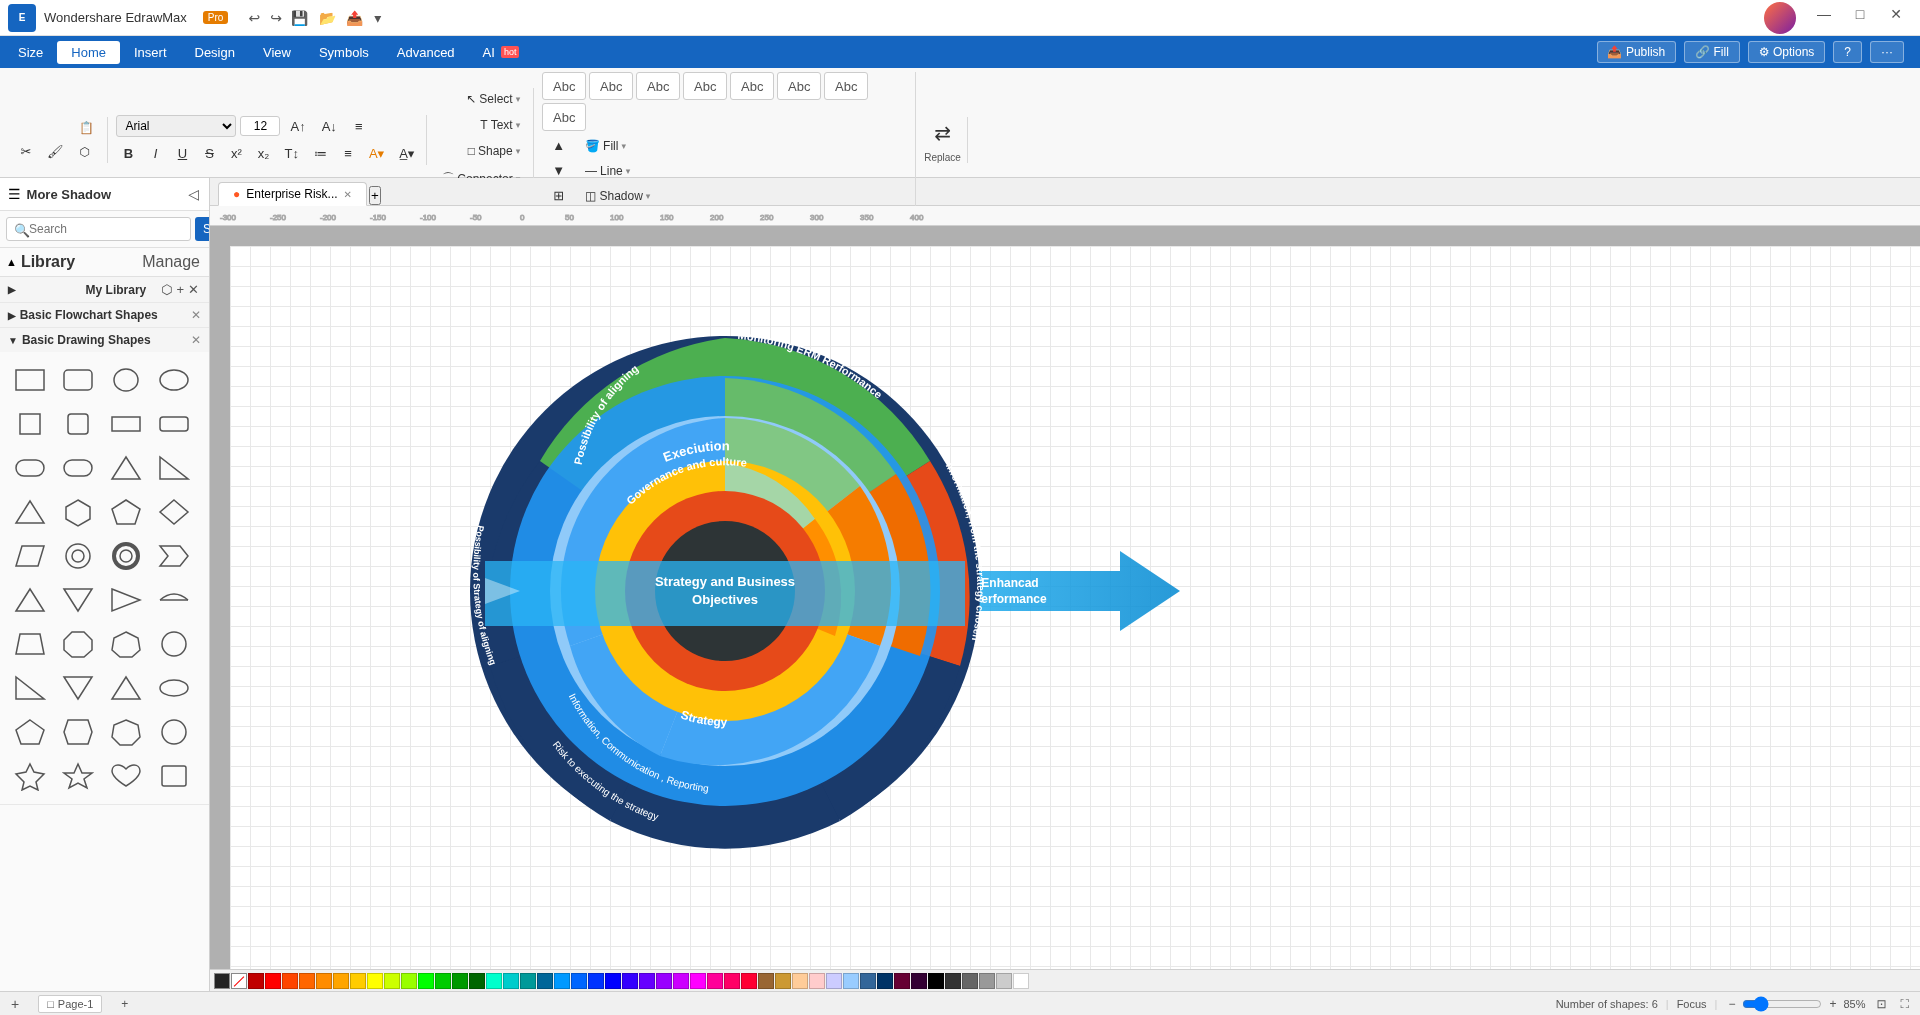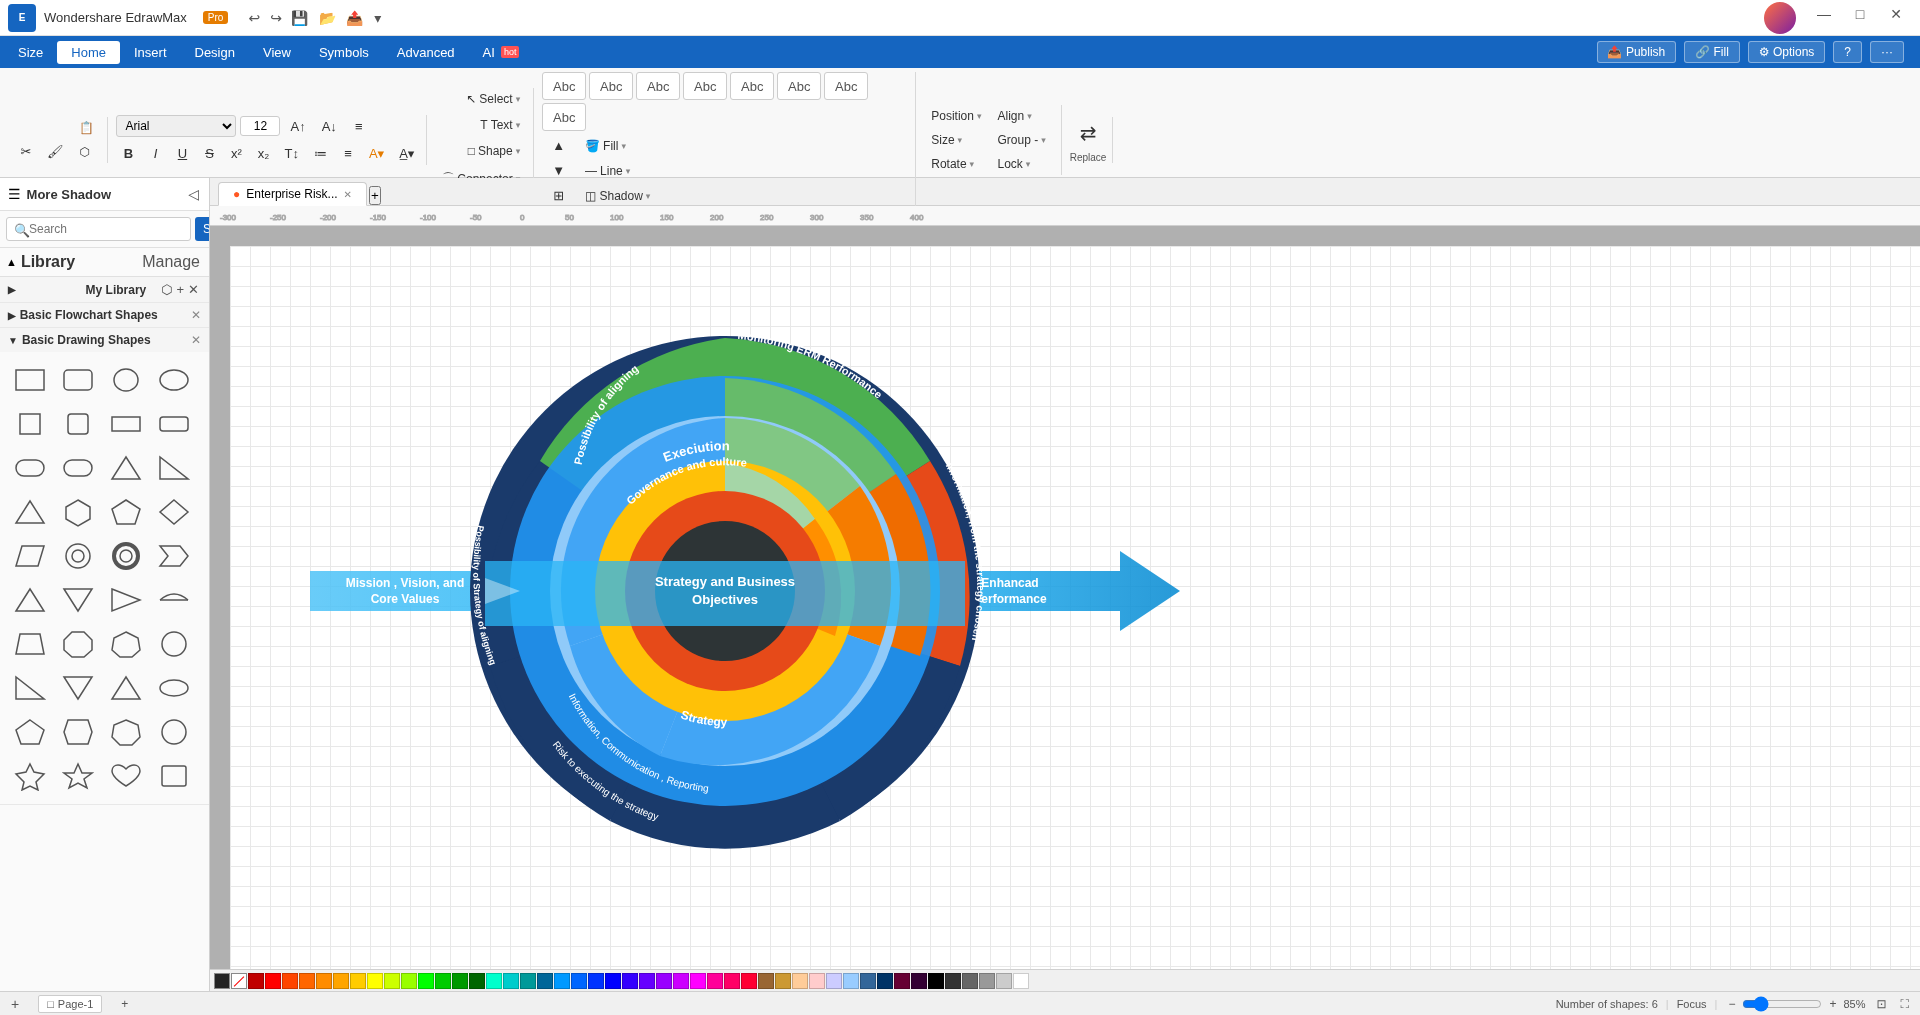--- a/index.html
+++ b/index.html
@@ -481,40 +481,20 @@
           <span>—</span>
           <span>Line</span>
         </button>
         <button class="ribbon-btn dropdown">
           <span>◫</span>
           <span>Shadow</span>
         </button>
       </div>
     </div>
 
-    <div class="ribbon-group" style="display: grid; grid-template-columns: 1fr 1fr; gap: 2px; padding: 0px 6px; border-right: 1px solid rgb(216, 216, 216); align-items: start;">
-      <button class="ribbon-btn dropdown">
-        <span>Position</span>
-      </button>
-      <button class="ribbon-btn dropdown">
-        <span>Align</span>
-      </button>
-      <button class="ribbon-btn dropdown">
-        <span>Size</span>
-      </button>
-      <button class="ribbon-btn dropdown">
-        <span>Group -</span>
-      </button>
-      <button class="ribbon-btn dropdown">
-        <span>Rotate</span>
-      </button>
-      <button class="ribbon-btn dropdown">
-        <span>Lock</span>
-      </button>
-    </div>
 
     <div class="ribbon-group" style="flex-direction:column;align-items:center;">
       <button class="ribbon-icon-btn" style="font-size:20px;">⇄</button>
       <span style="font-size:10px;color:#555;">Replace</span>
     </div>
   </div>
 
   <div id="ribbon-labels">
     <div class="ribbon-group-label" style="width:80px;">Clipboard</div>
     <div class="ribbon-group-label" style="width:230px;">Font and Alignment</div>
@@ -818,33 +798,20 @@
           <text x="700" y="14">400</text>
         </g>
       </svg>
     </div>
 
     <div id="canvas-wrapper">
       <div id="canvas">
 
         <div style="position:absolute;top:50px;left:80px;width:870px;height:600px;">
 
-          <div style="position:absolute;top:255px;left:0;width:270px;height:80px;">
-            <svg width="270" height="80" viewBox="0 0 270 80">
-              <defs>
-                <linearGradient id="leftArrowGrad" x1="0%" y1="0%" x2="100%" y2="0%">
-                  <stop offset="0%" style="stop-color:#4fc3f7;stop-opacity:1"></stop>
-                  <stop offset="100%" style="stop-color:#29b6f6;stop-opacity:1"></stop>
-                </linearGradient>
-              </defs>
-              <polygon points="0,20 220,20 220,0 270,40 220,80 220,60 0,60" fill="url(#leftArrowGrad)" opacity="0.85"></polygon>
-              <text x="95" y="36" text-anchor="middle" font-size="12" font-weight="bold" fill="white">Mission , Vision, and</text>
-              <text x="95" y="52" text-anchor="middle" font-size="12" font-weight="bold" fill="white">Core Values</text>
-            </svg>
-          </div>
 
           <div style="position:absolute;top:255px;left:600px;width:270px;height:80px;text-align:right;">
             <svg width="270" height="80" viewBox="0 0 270 80">
               <defs>
                 <linearGradient id="rightArrowGrad" x1="0%" y1="0%" x2="100%" y2="0%">
                   <stop offset="0%" style="stop-color:#29b6f6;stop-opacity:1"></stop>
                   <stop offset="100%" style="stop-color:#0288d1;stop-opacity:1"></stop>
                 </linearGradient>
               </defs>
               <polygon points="0,20 210,20 210,0 270,40 210,80 210,60 0,60" fill="url(#rightArrowGrad)" opacity="0.85"></polygon>

